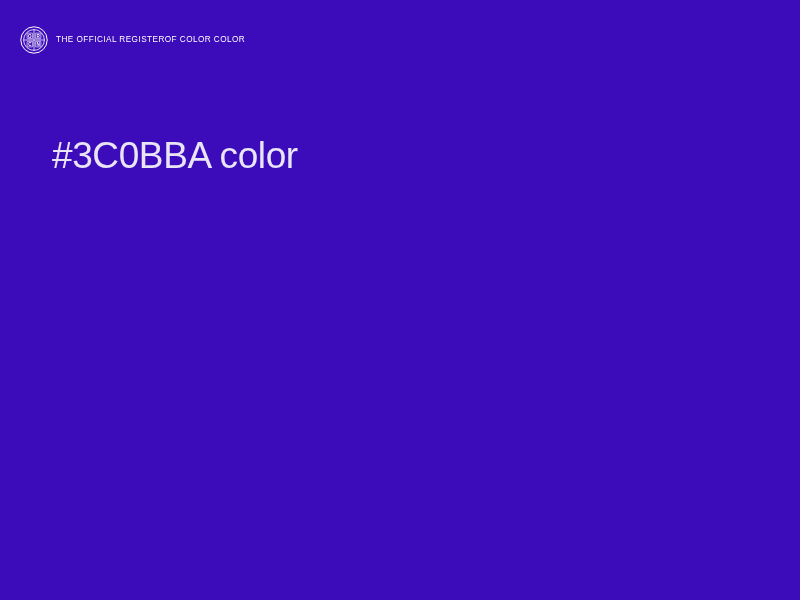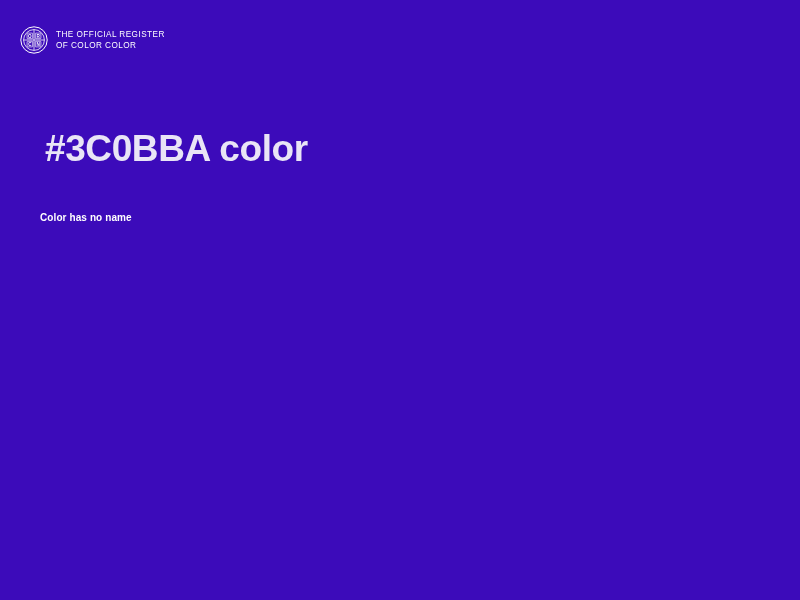--- a/index.html
+++ b/index.html
@@ -34,21 +34,21 @@
 
   .brand-seal {
     width: 30px;
     height: 30px;
     flex: 0 0 30px;
     display: block;
   }
 
   .brand-wordmark {
     display: flex;
-    flex-direction: column;
+    flex-direction: row;
     justify-content: center;
     padding-top: 1px;
   }
 
   .brand-line {
     font-size: 8.2px;
     line-height: 10.5px;
     letter-spacing: 0.45px;
     color: #FFFFFF;
     font-weight: 400;
@@ -59,24 +59,24 @@
   .content {
     position: absolute;
     left: 40px;
     top: 122px;
     width: 700px;
   }
 
   .color-title {
     font-size: 37px;
     line-height: 44px;
-    font-weight: 700;
+    font-weight: 400;
     color: #E9E5F6;
     letter-spacing: -0.4px;
-    margin: 5px;
+    margin: 12px;
     white-space: nowrap;
   }
 
   .color-subtitle {
     margin: 0;
     padding-top: 35px;
     font-size: 10px;
     line-height: 13px;
     font-weight: 700;
     color: #FFFFFF;
@@ -110,16 +110,15 @@
 
     <div class="brand-wordmark">
       <span class="brand-line">THE OFFICIAL REGISTER</span>
       <span class="brand-line">OF COLOR COLOR</span>
     </div>
 
   </div>
 
   <div class="content">
     <h1 class="color-title">#3C0BBA color</h1>
-    <p class="color-subtitle">Color has no name</p>
   </div>
 
 </div>
 
 </body></html>

